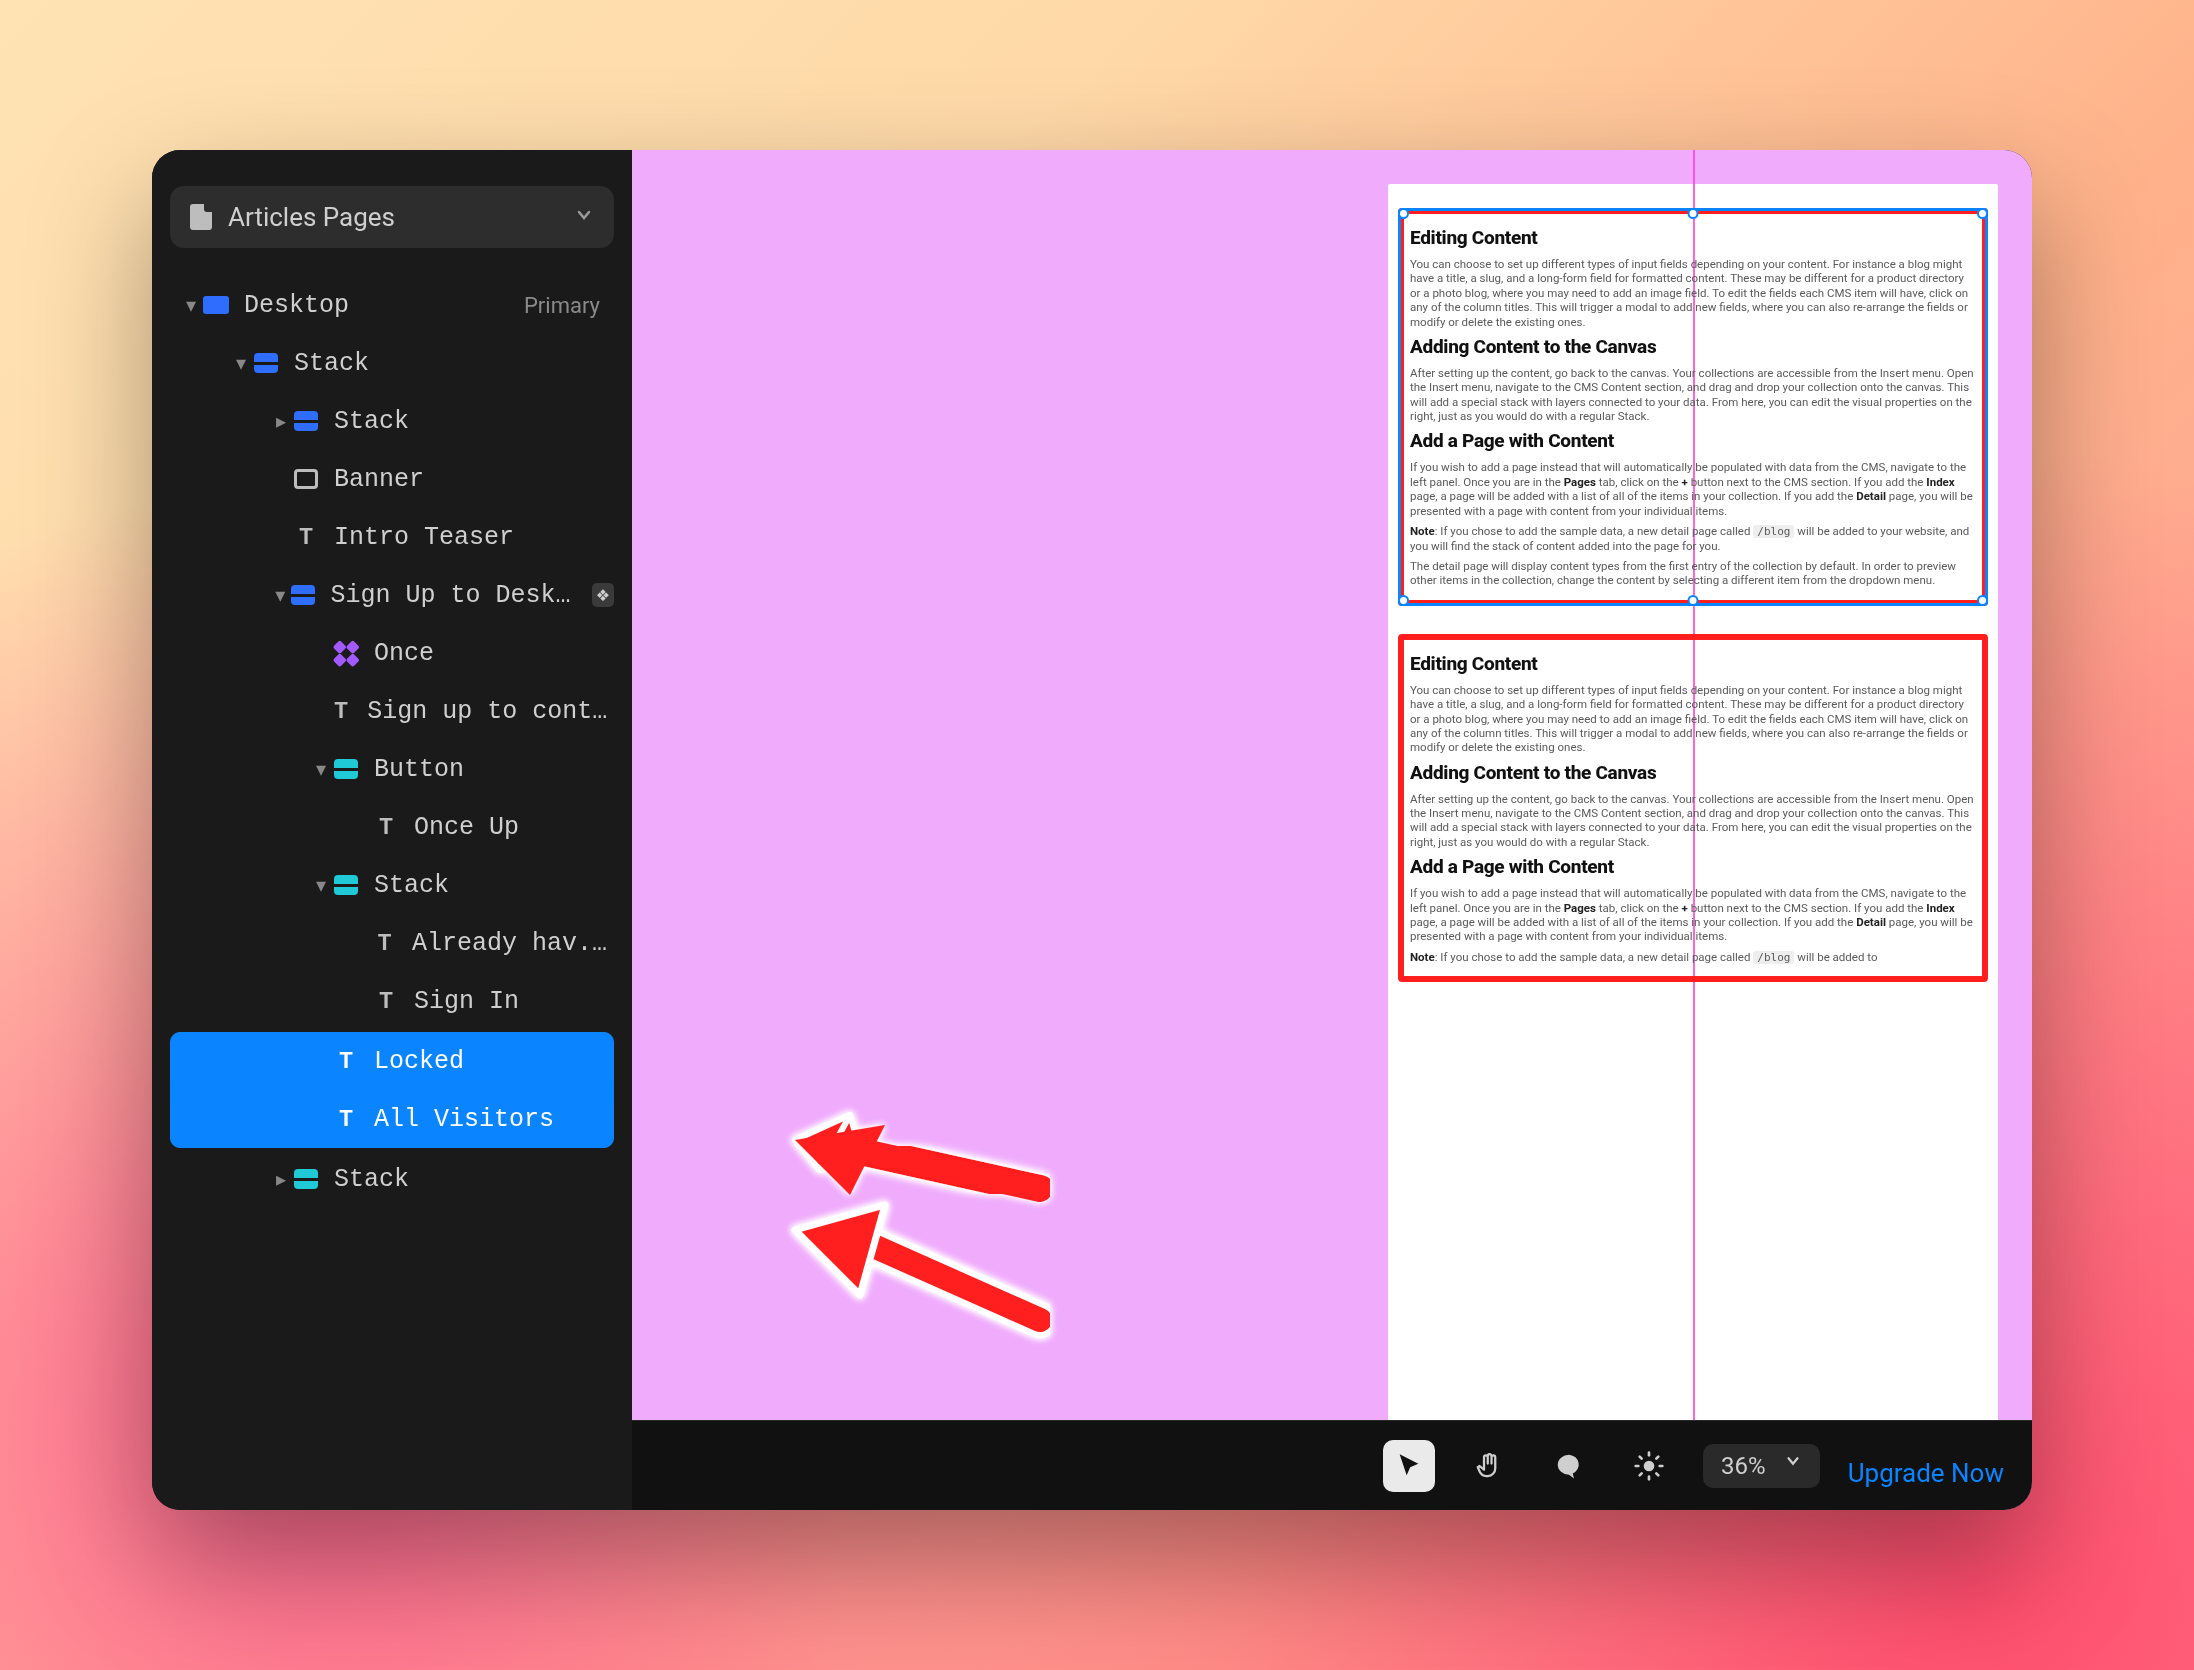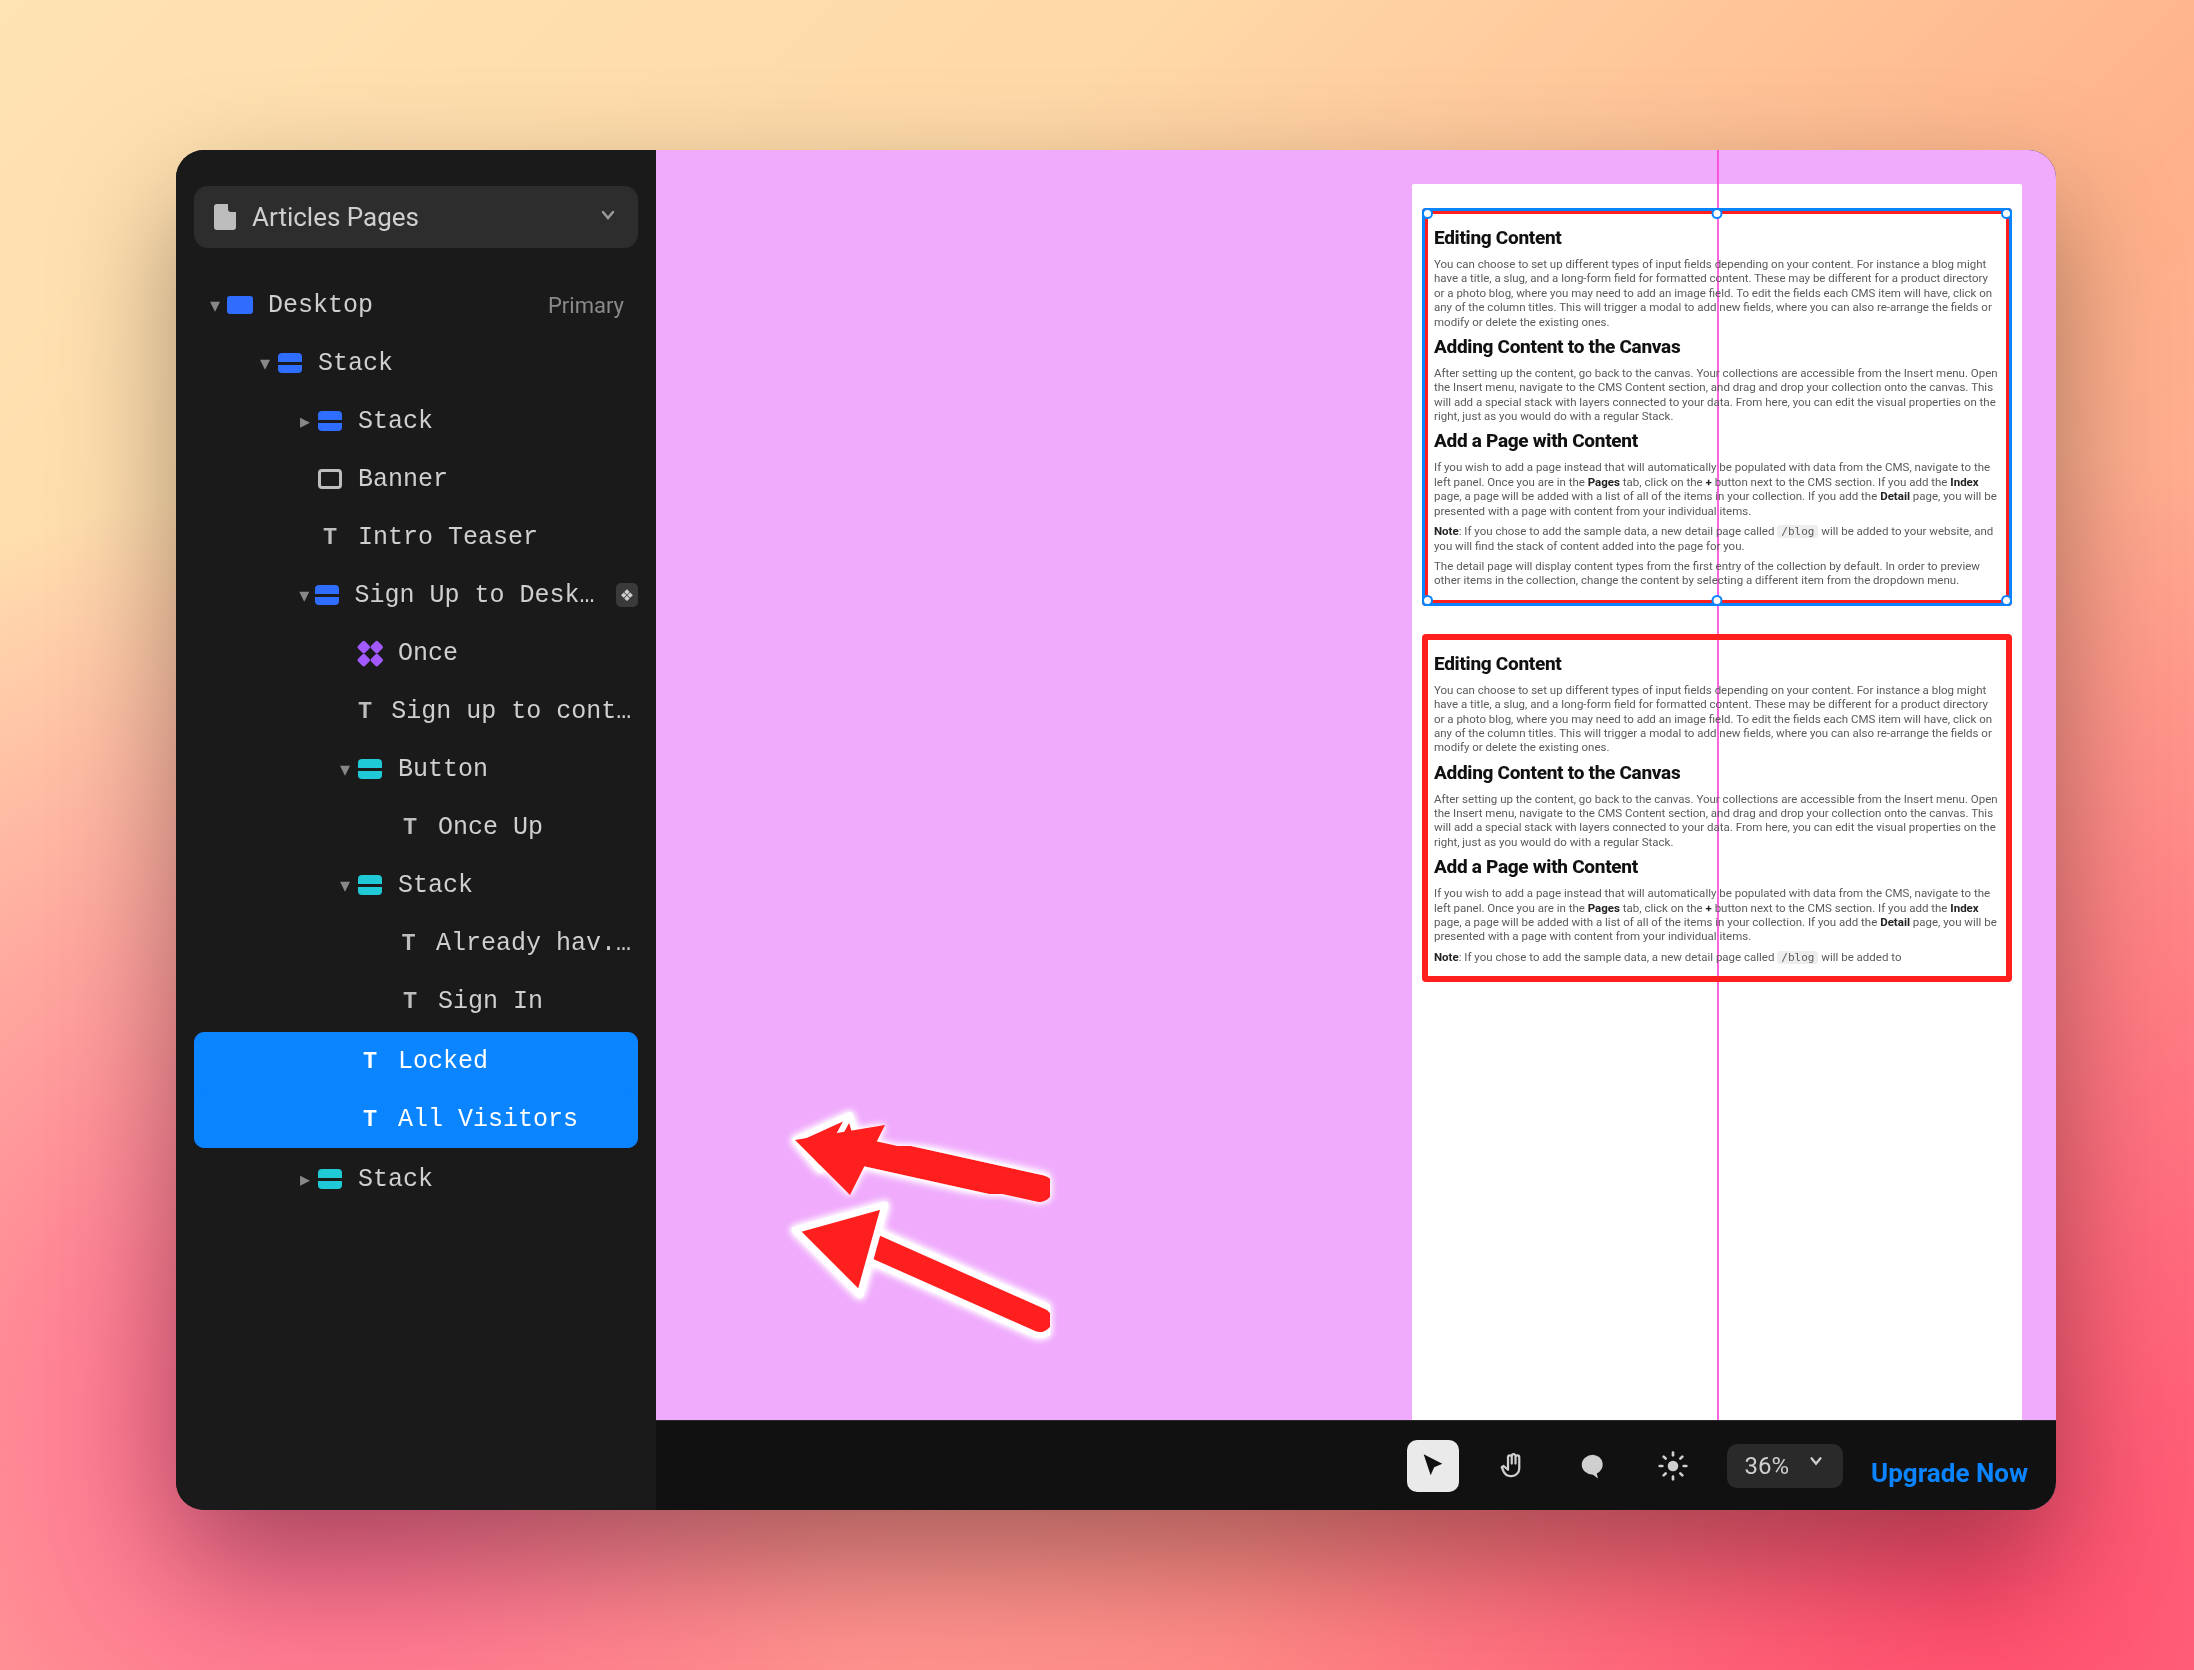--- a/index.html
+++ b/index.html
@@ -9,21 +9,21 @@
   .backdrop {
     position: absolute; inset: 0;
     background:
       radial-gradient(circle at 15% 85%, #ff638f 0%, transparent 40%),
       radial-gradient(circle at 90% 95%, #ff4d6d 0%, transparent 45%),
       linear-gradient(135deg, #ffe3b3 0%, #ffd9a8 30%, #ffb28a 60%, #ff9aa0 100%);
   }
 
   .window {
     position: absolute;
-    left: 176px; top: 150px;
+    left: 152px; top: 150px;
     width: 1880px; height: 1360px;
     background: #1a1a1a;
     border-radius: 28px;
     box-shadow: 0 50px 120px rgba(0,0,0,.35);
     overflow: hidden;
     display: flex;
   }
 
   .sidebar {
     width: 480px;
@@ -109,21 +109,21 @@
   
   .bottombar{
     position:absolute;left:0;right:0;bottom:0;height:90px;
     background:#111;border-top:1px solid #2a2a2a;
     display:flex;align-items:center;justify-content:flex-end;
     padding:0 28px;gap:28px;
   }
   .tool{width:52px;height:52px;display:flex;align-items:center;justify-content:center;color:#cfcfcf;border-radius:10px;}
   .tool.active{background:#eaeaea;color:#111;}
   .zoom{display:flex;align-items:flex-start;background:#2a2a2a;border-radius:10px;padding:8px 18px;gap:18px;color:#cfcfcf;font-size:24px;}
-  .upgrade{color:#0a84ff;font-size:26px;font-weight:700;margin-top:14px;}
+  .upgrade{color:#0a84ff;font-size:26px;font-weight:400;margin-top:14px;}
 
   
   .arrow{position:absolute;pointer-events:none;}
   .arrow svg{filter:drop-shadow(0 0 3px #fff) drop-shadow(0 0 3px #fff);}
 
   .chip{display:inline-flex;align-items:center;justify-content:center;width:24px;height:24px;background:#3a3a3a;border-radius:5px;margin-left:10px;font-size:16px;color:#cfcfcf;}
 </style>
 </head>
 <body>
 

